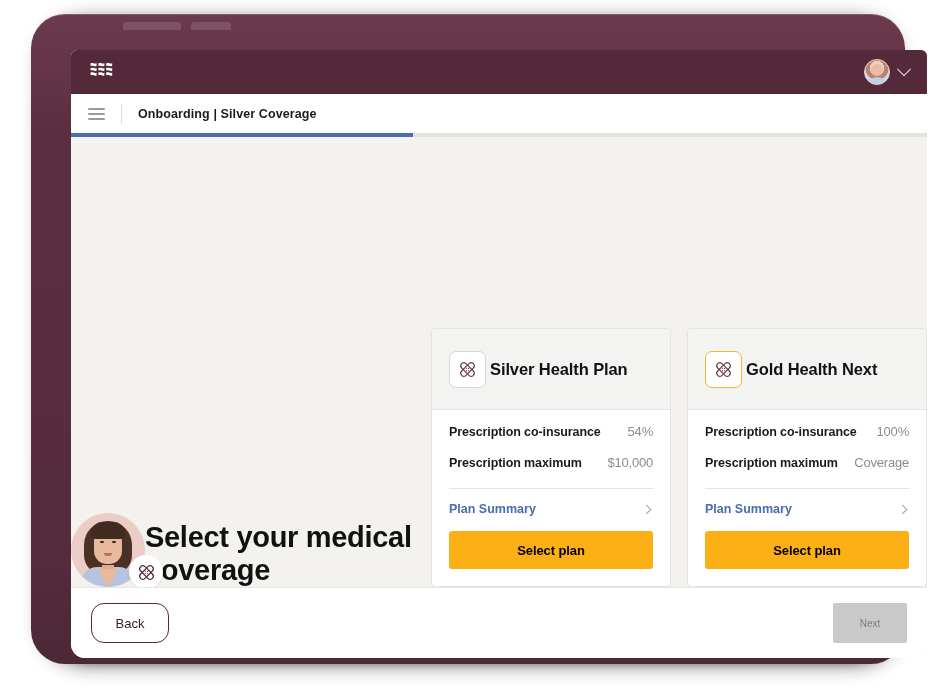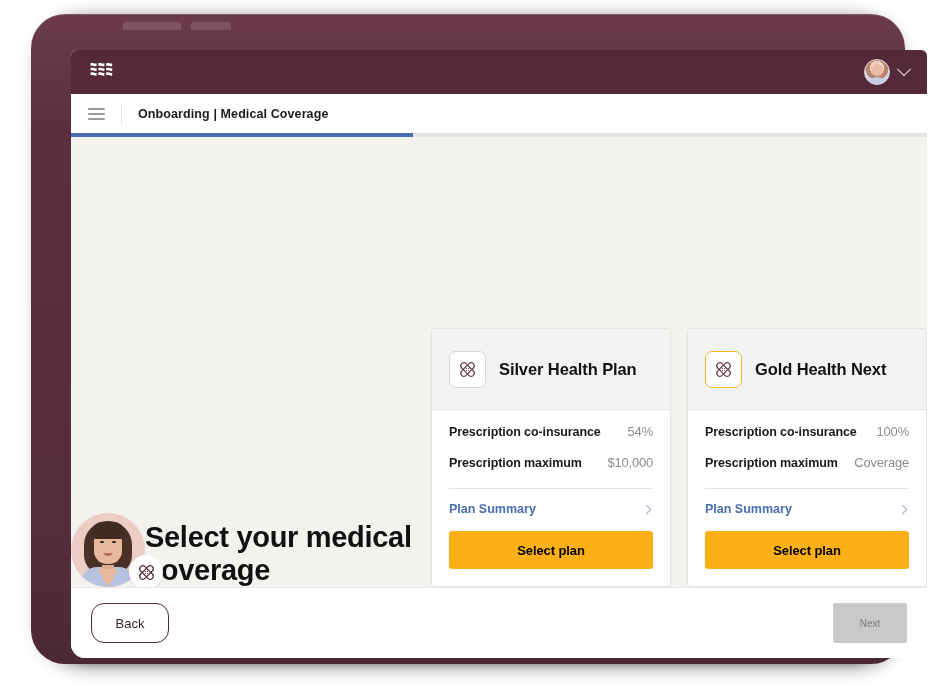--- a/index.html
+++ b/index.html
@@ -296,21 +296,21 @@
     overflow: hidden;
     box-shadow: 0 1px 2px rgba(0,0,0,.04);
   }
   .card-head {
     background: #f3f3f2;
     border-bottom: 1px solid #e6e4e1;
     height: 80px;
     display: flex;
     align-items: center;
     padding-left: 17px;
-    gap: 13px;
+    gap: 4px;
   }
   .plan-icon-box {
     width: 35px; height: 35px;
     border-radius: 7px;
     background: #ffffff;
     border: 1.5px solid #d8d6d3;
     display: flex;
     align-items: center;
     justify-content: center;
     flex: 0 0 auto;
@@ -449,21 +449,21 @@
         </div>
       </div>
 
       <div class="crumbbar">
         <span class="hamburger">
           <i></i>
             <i></i>
             <i></i>
         </span>
         <span class="crumb-divider"></span>
-        <span class="crumb-text">Onboarding | Medical Coverage</span>
+        <span class="crumb-text">Onboarding | Silver Coverage</span>
       </div>
 
       <div class="progress-track">
         <div class="progress-fill" style="width: 40%; background: rgb(74, 108, 176);"></div>
       </div>
 
       <div class="content">
 
         <div class="hero-avatar-wrap">
           <div class="hero-avatar">

